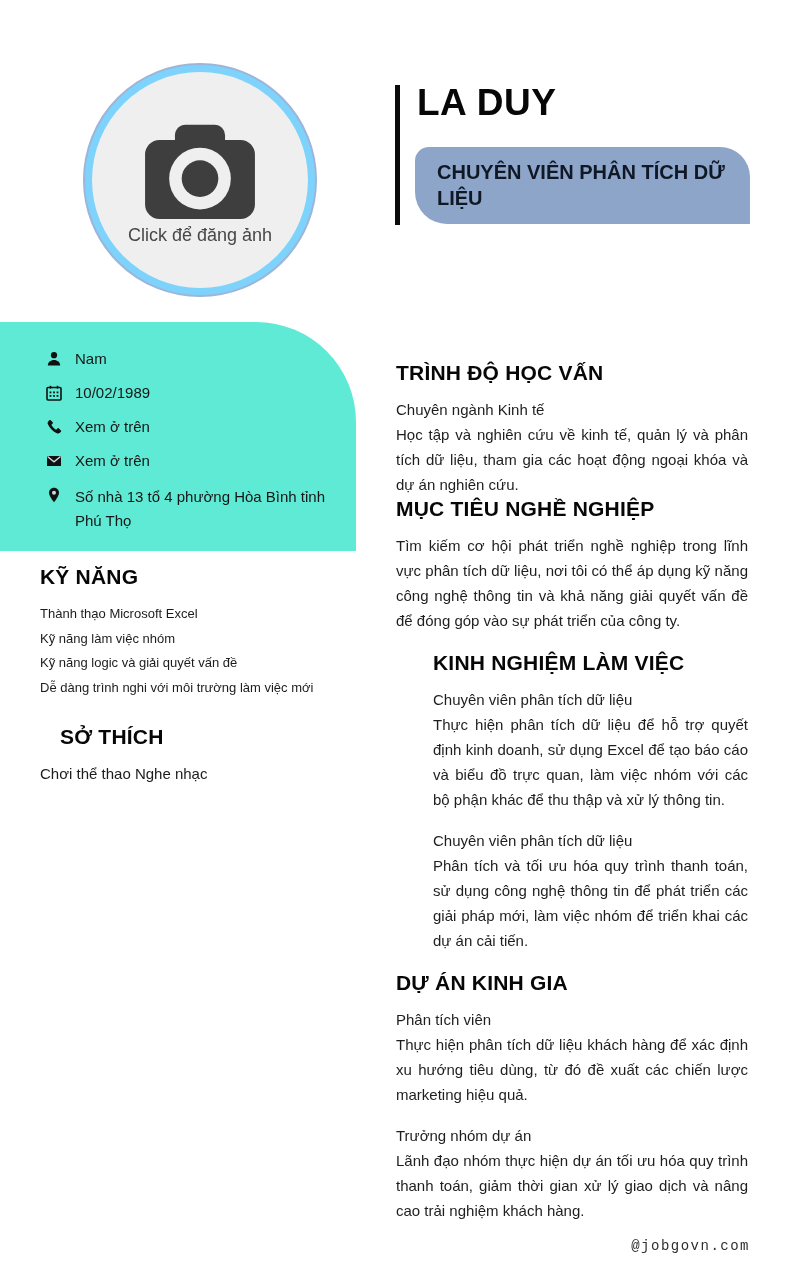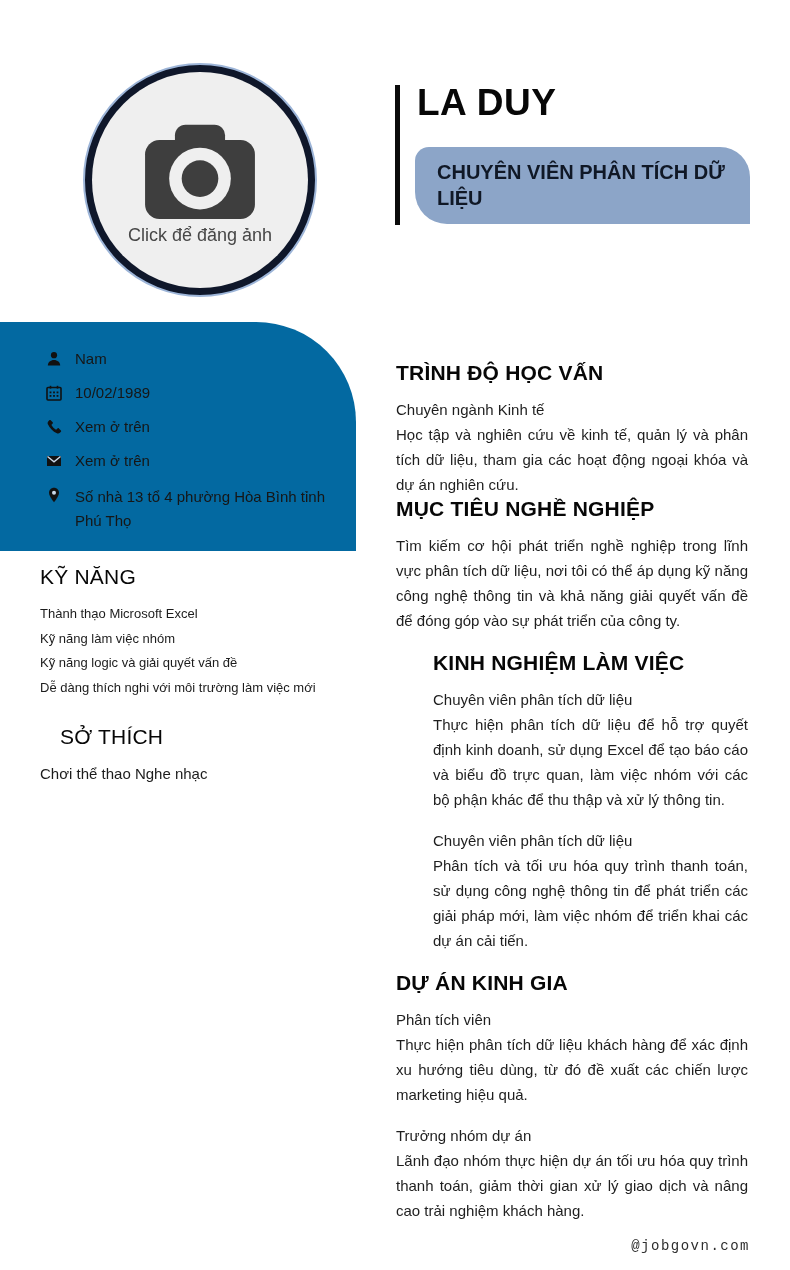--- a/index.html
+++ b/index.html
@@ -3,21 +3,21 @@
 <meta charset="utf-8">
 <style>
   html,body { margin:0; padding:0; }
   body { background:#ffffff; font-family:"Liberation Sans","DejaVu Sans",sans-serif; }
   .page { position:relative; width:790px; height:1270px; background:#ffffff; overflow:hidden; }
 
   
   .photo-outer {
     position:absolute; left:83px; top:63px; width:234px; height:234px;
     box-sizing:border-box; border:2px solid #9db5d8; border-radius:50%;
-    background:#0f172a; display:flex; align-items:center; justify-content:center;
+    background:#7dd3fc; display:flex; align-items:center; justify-content:center;
     cursor:pointer;
   }
   .photo-inner {
     width:216px; height:216px; border-radius:50%; background:#efefef;
     display:flex; flex-direction:column; align-items:center; justify-content:center;
   }
   .photo-label { font-size:18px; color:#474747; margin-top:4px; }
 
   
   .header-bar { position:absolute; left:395px; top:85px; width:5px; height:140px; background:#0b0b0b; }
@@ -27,33 +27,33 @@
   }
   .badge {
     position:absolute; left:415px; top:147px; width:335px; box-sizing:border-box;
     padding:12px 12px 13px 22px; background:#8ca5c8; border-radius:14px 30px 0 32px;
   }
   .badge-text { font-size:20px; font-weight:700; line-height:26px; color:#101826; }
 
   
   .sidebar {
     position:absolute; left:0; top:322px; width:356px; height:229px;
-    background:#0369a1; border-radius:0 100px 0 0; box-sizing:border-box;
+    background:#5eead4; border-radius:0 100px 0 0; box-sizing:border-box;
     padding:27px 24px 0 46px;
   }
   .contact-row { display:flex; align-items:flex-start; margin-bottom:14px; }
   .contact-icon { width:17px; flex:0 0 17px; margin-right:12px; margin-top:2px; display:flex; }
   .contact-icon svg { width:16px; height:16px; fill:#111111; }
   .contact-text { font-size:15px; line-height:20px; color:#161616; }
   .contact-row.tall { margin-bottom:0; }
   .contact-row.tall .contact-text { line-height:24px; }
 
   
   .left-col { position:absolute; left:40px; top:565px; width:330px; }
-  .side-heading { margin:0; font-size:21px; font-weight:400; color:#070707; letter-spacing:0.2px; }
+  .side-heading { margin:0; font-size:21px; font-weight:700; color:#070707; letter-spacing:0.2px; }
   .skills-list { margin-top:13px; }
   .skill-item { font-size:13px; line-height:24.6px; color:#1c1c1c; }
   .hobbies-heading { margin-top:25px;margin-left:20px; }
   .hobby-text { margin-top:13px; font-size:15px; line-height:24px; color:#1c1c1c; }
 
   
   .right-col { position:absolute; left:396px; top:325px; width:352px; }
   .main-heading { margin:0 0 12px 0; font-size:21px; font-weight:800; color:#070707; letter-spacing:0.2px; }
   .section-edu { margin-top:36px; }
   .section-exp { margin-top:18px;margin-left:37px; }
@@ -154,21 +154,21 @@
     </div>
 
   </div>
 
   <div class="left-col">
     <h2 class="side-heading">KỸ NĂNG</h2>
     <div class="skills-list">
       <div class="skill-item">Thành thạo Microsoft Excel</div>
       <div class="skill-item">Kỹ năng làm việc nhóm</div>
       <div class="skill-item">Kỹ năng logic và giải quyết vấn đề</div>
-      <div class="skill-item">Dễ dàng thích nghi với môi trường làm việc mới</div>
+      <div class="skill-item">Dễ dàng trình nghi với môi trường làm việc mới</div>
     </div>
     <h2 class="side-heading hobbies-heading">SỞ THÍCH</h2>
     <div class="hobby-text">Chơi thể thao Nghe nhạc</div>
   </div>
 
   <div class="right-col">
 
     <div class="section section-edu">
       <h2 class="main-heading">TRÌNH ĐỘ HỌC VẤN</h2>
       <p class="para entry">

